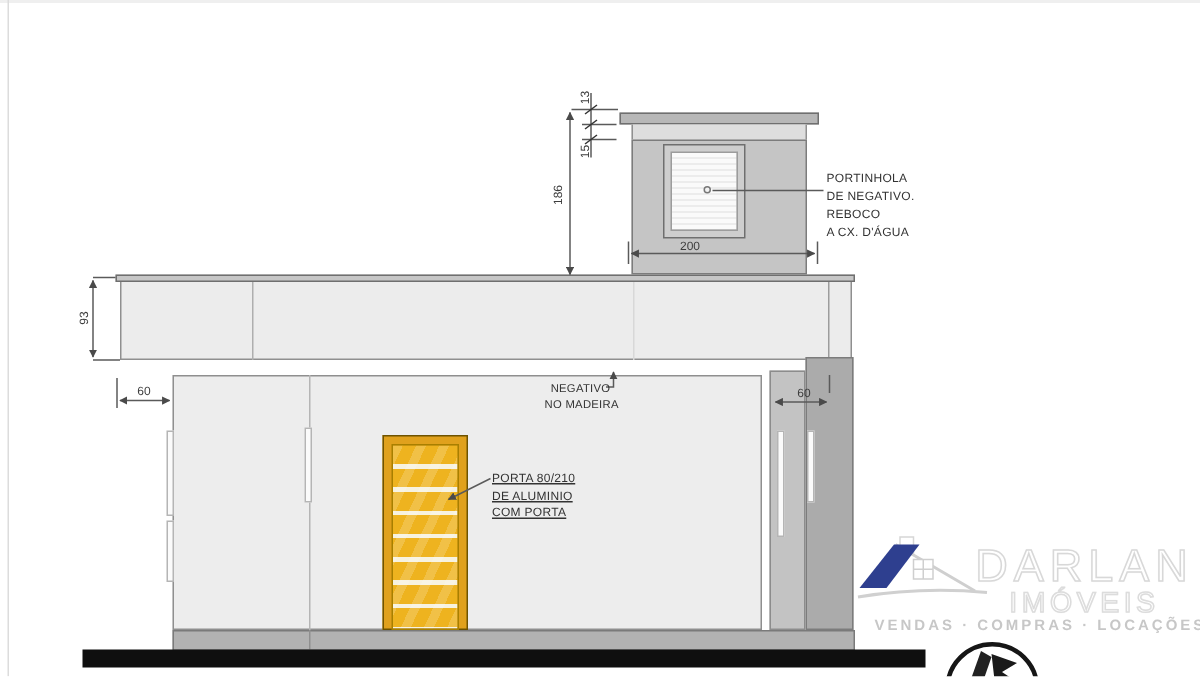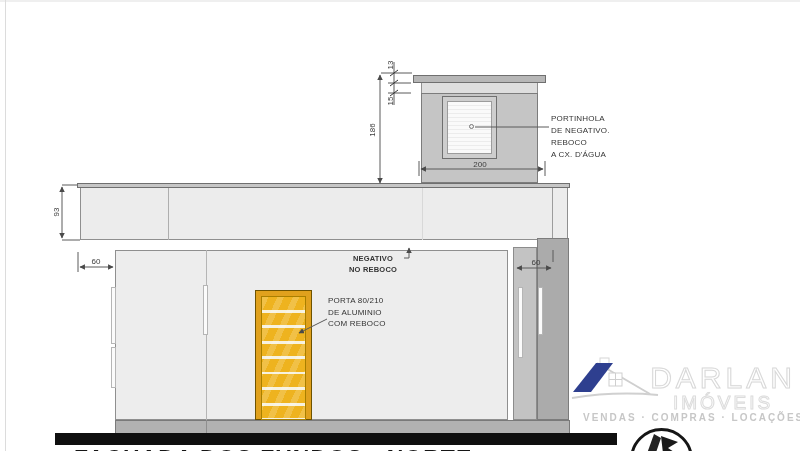--- a/index.html
+++ b/index.html
@@ -41,23 +41,23 @@
     background-image:
       repeating-linear-gradient(115deg,rgba(255,255,255,0.18) 0 6px,rgba(255,255,255,0) 6px 14px),
       repeating-linear-gradient(180deg,var(--door-panel,#eeb31f) 0 12.5px,#f7f2df 12.5px 15.5px);}
   
   .base{left:115px;top:420px;width:455px;height:14px;background:#b2b2b2;border:1px solid #7a7a7a;box-sizing:border-box;}
   .base-joint{left:206px;top:420px;width:1px;height:14px;background:#8f8f8f;}
   .black-bar{left:55px;top:433px;width:562px;height:12px;background:#0f0f0f;}
   .dimv{position:absolute;font-size:8px;color:#3d3d3d;white-space:nowrap;transform:translate(-50%,-50%) rotate(-90deg);}
   .dimh{position:absolute;font-size:8px;color:#3d3d3d;white-space:nowrap;transform:translate(-50%,-50%);}
   .lbl{position:absolute;font-size:8px;color:#333;line-height:12px;letter-spacing:0.2px;white-space:nowrap;}
-  .lbl-neg{left:349px;top:253px;width:48px;text-align:center;font-size:7.5px;line-height:11px;font-weight:bold;}
+  .lbl-neg{left:363px;top:253px;width:48px;text-align:center;font-size:7.5px;line-height:11px;}
   .lbl-port{left:551px;top:113px;}
-  .lbl-door{left:328px;top:295px;line-height:11.5px;}
+  .lbl-door{left:328px;top:313px;line-height:11.5px;text-decoration:underline;}
   
   .title{left:74px;top:446px;font-size:23px;font-weight:bold;color:#151515;letter-spacing:1px;white-space:nowrap;}
   
   .brand{left:648px;top:361px;width:150px;text-align:center;font-size:30px;font-weight:400;letter-spacing:4px;
          color:#fff;-webkit-text-stroke:1px #d8d8d8;text-shadow:0 0 1px #d8d8d8;white-space:nowrap;}
   .brand-sub{left:648px;top:392px;width:150px;text-align:center;font-size:19px;font-weight:400;letter-spacing:3px;
          color:#fff;-webkit-text-stroke:1px #dcdcdc;text-shadow:0 0 1px #dcdcdc;white-space:nowrap;}
   .tagline{left:583px;top:412px;width:214px;text-align:center;font-size:10px;font-weight:600;letter-spacing:2px;
          color:#c7c7c7;white-space:nowrap;}
   .emblem{left:630px;top:428px;width:63px;height:63px;border-radius:50%;background:#fff;border:3px solid #161616;box-sizing:border-box;}
@@ -136,39 +136,39 @@
 
       <line x1="475" y1="127" x2="549" y2="127"></line>
       <line x1="327" y1="319" x2="299" y2="333" marker-end="url(#ar)"></line>
       <path d="M404,258 L409,258 L409,248" marker-end="url(#ar)"></path>
     </g>
   </svg>
 
   <span class="dimv" style="left:390px;top:65px;">13</span>
   <span class="dimv" style="left:390px;top:101px;">15</span>
   <span class="dimv" style="left:372px;top:130px;">186</span>
-  <span class="dimh" style="left:480px;top:164px;text-align:right;">200</span>
+  <span class="dimh" style="left:460px;top:164px;text-align:right;">200</span>
   <span class="dimv" style="left:56px;top:212px;">93</span>
   <span class="dimh" style="left:96px;top:261px;">60</span>
   <span class="dimh" style="left:536px;top:262px;">60</span>
 
   <div class="lbl lbl-port">
     <div>PORTINHOLA</div>
     <div>DE NEGATIVO.</div>
     <div>REBOCO</div>
     <div>A CX. D'ÁGUA</div>
   </div>
   <div class="lbl lbl-neg">
     <div>NEGATIVO</div>
-    <div>NO REBOCO</div>
+    <div>NO MADEIRA</div>
   </div>
   <div class="lbl lbl-door">
     <div>PORTA 80/210</div>
     <div>DE ALUMINIO</div>
-    <div>COM REBOCO</div>
+    <div>COM PORTA</div>
   </div>
 
   <div class="abs title">FACHADA DOS FUNDOS - NORTE</div>
 
   <svg class="abs" style="left:570px;top:355px;" width="92" height="50" viewBox="0 0 92 50">
     <rect x="30" y="3" width="9" height="11" fill="#fff" stroke="#d6d6d6"></rect>
     <polyline points="27,8 80,39" stroke="#cfcfcf" stroke-width="2" fill="none"></polyline>
     <polygon points="3,37 26,8 43,8 21,37" fill="var(--roof-blue,#2e3f8f)"></polygon>
     <rect x="39" y="18" width="13" height="13" fill="#fff" stroke="#cfcfcf"></rect>
     <line x1="45.5" y1="18" x2="45.5" y2="31" stroke="#cfcfcf"></line>

